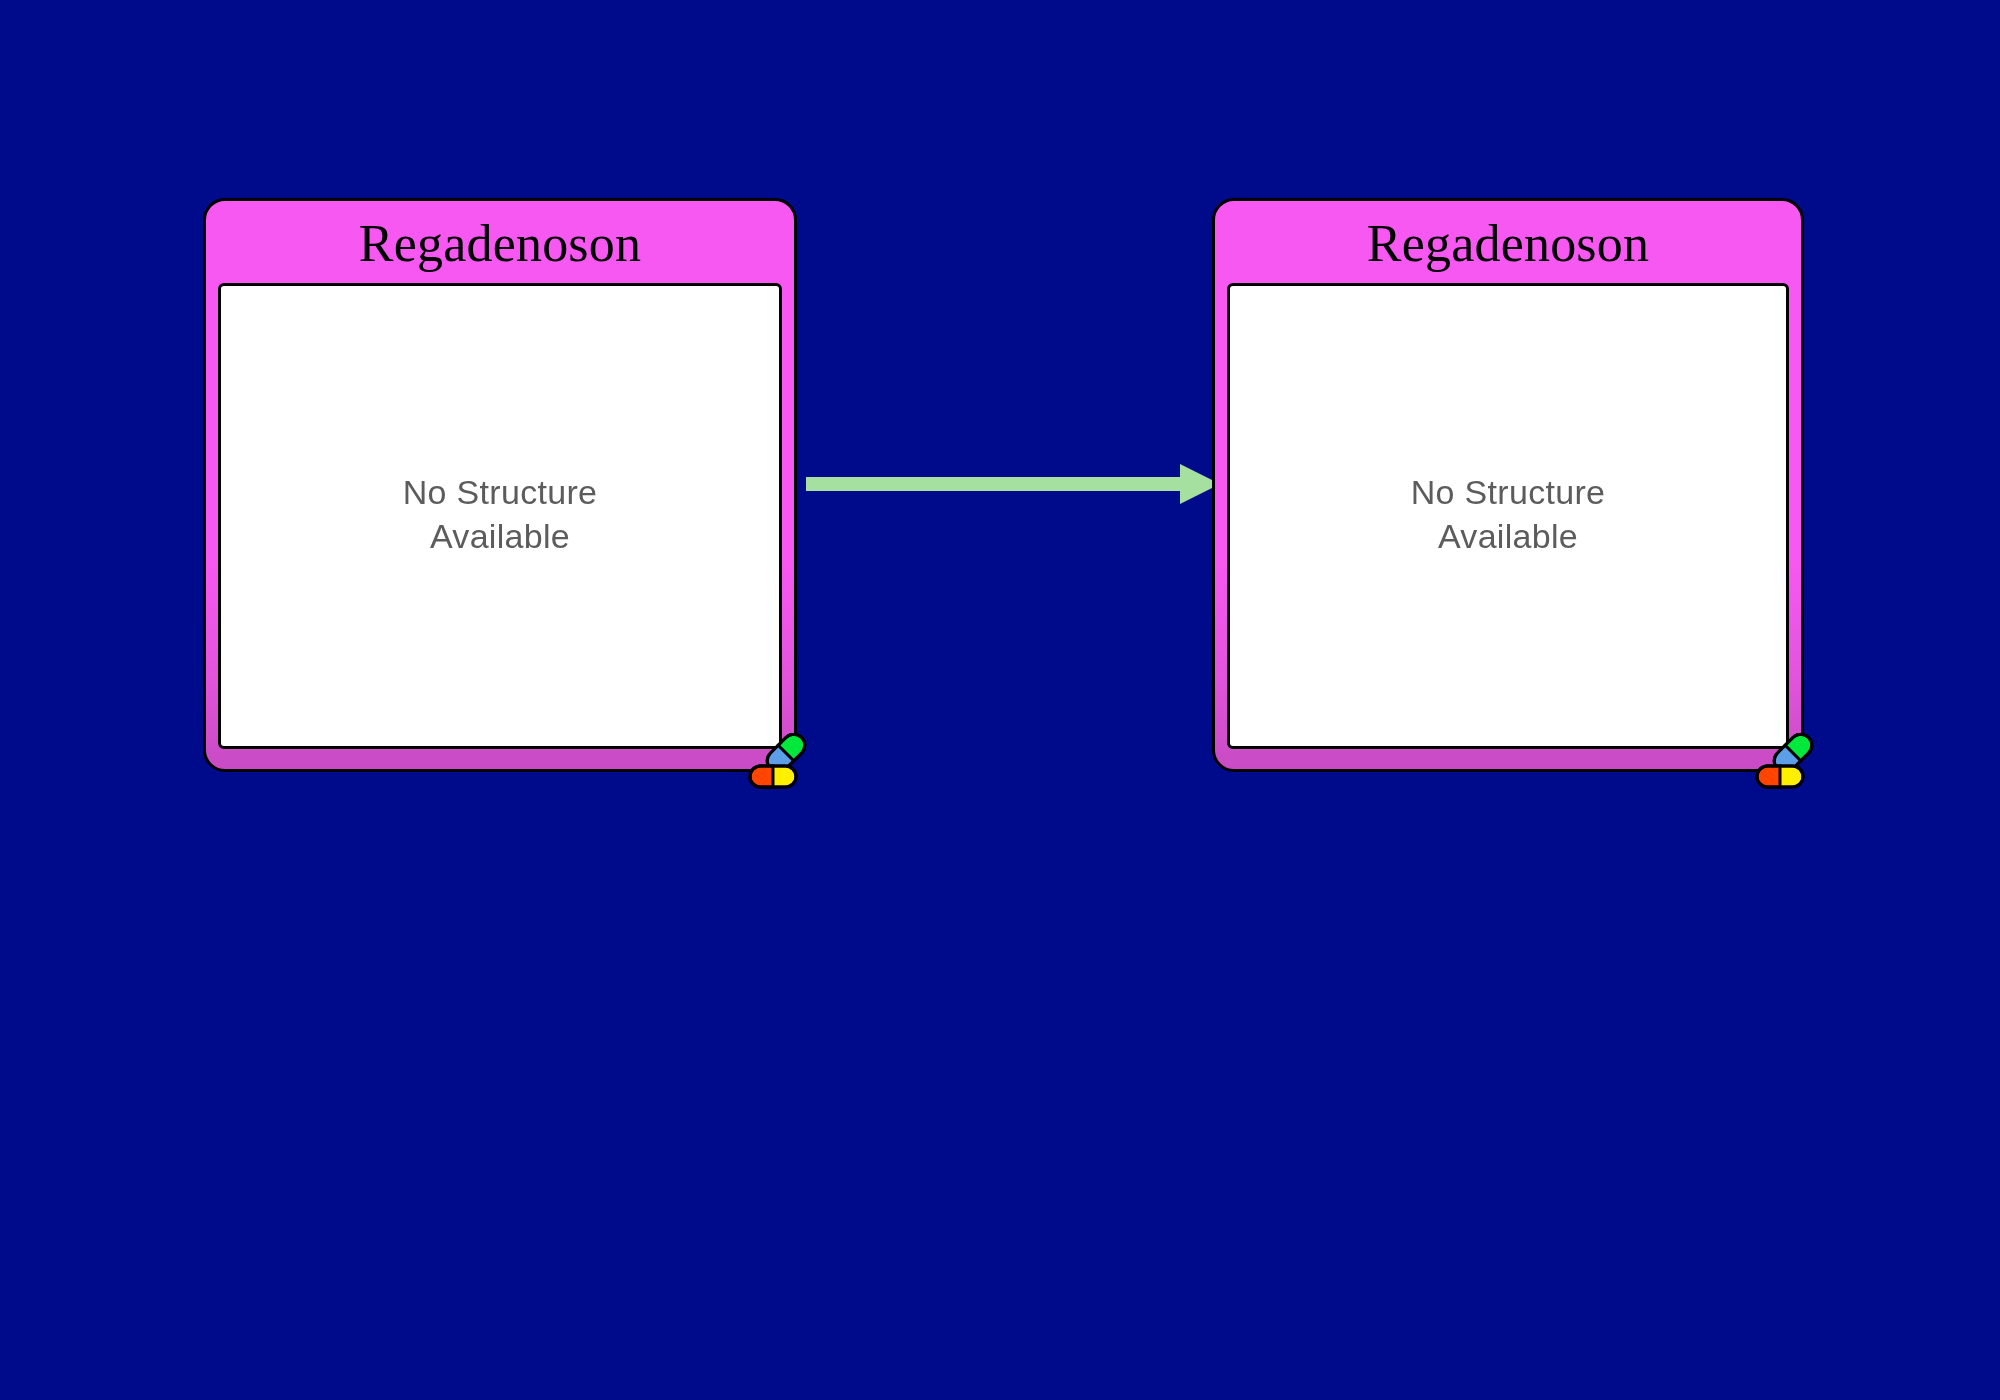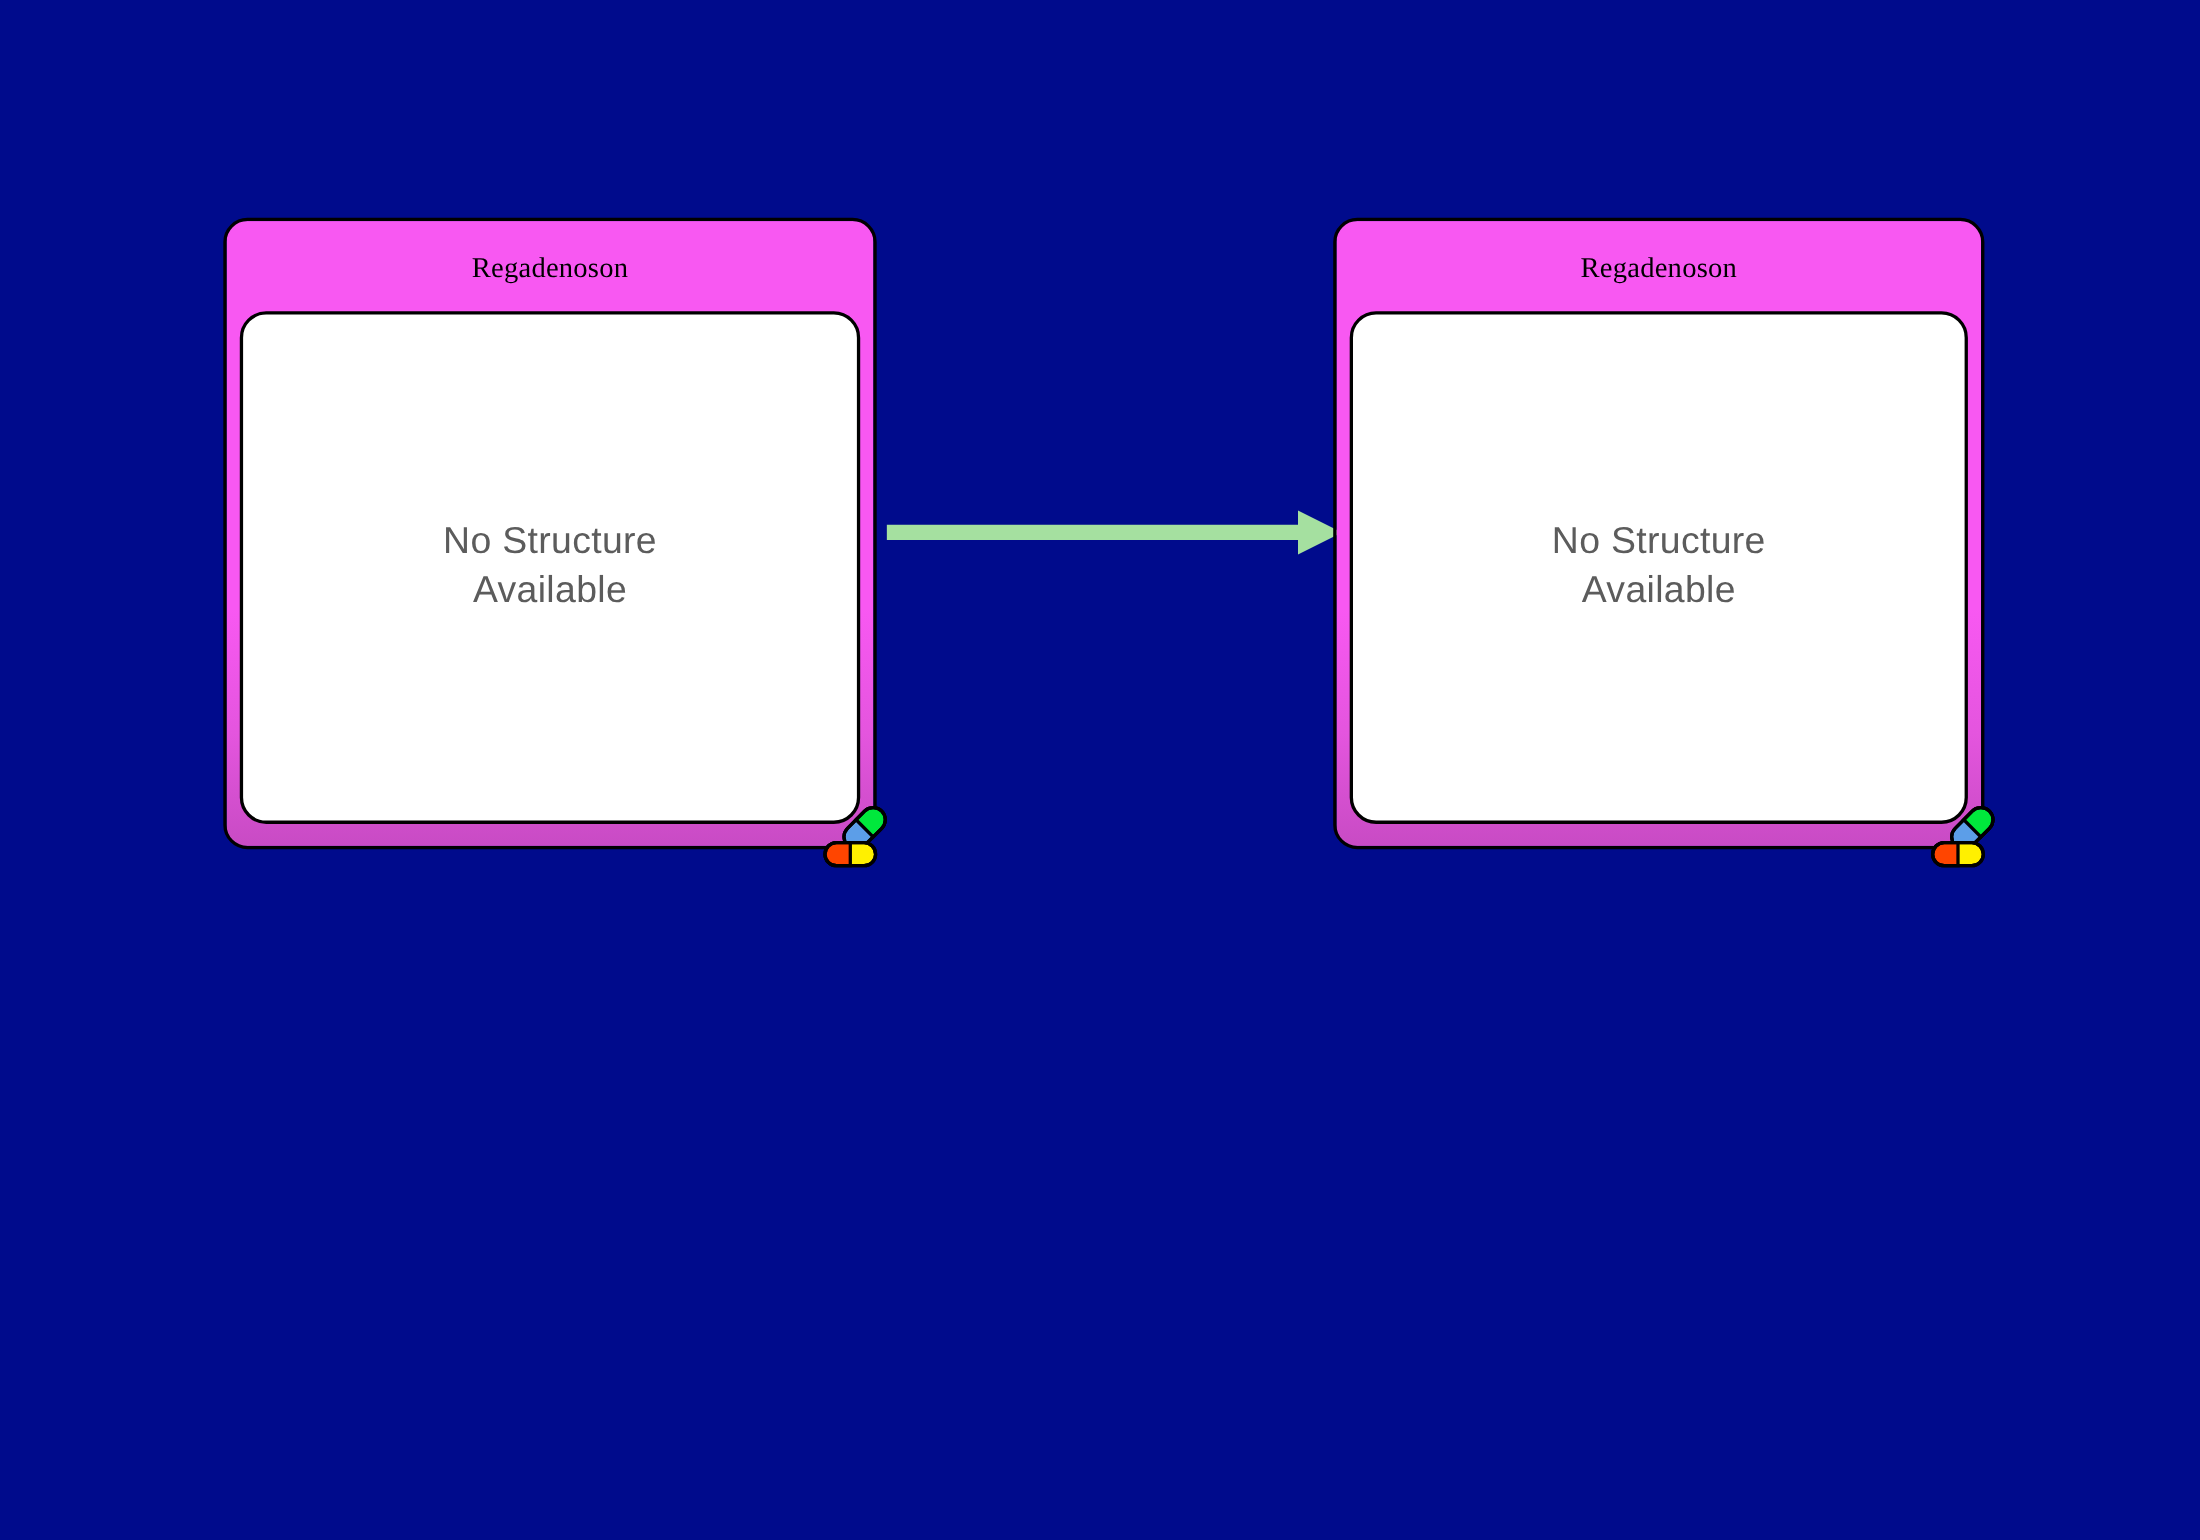--- a/index.html
+++ b/index.html
@@ -39,37 +39,37 @@
 
   .card-title {
     position: absolute;
     left: 0;
     right: 0;
     top: 14px;
     height: 58px;
     line-height: 58px;
     text-align: center;
     font-family: "Liberation Serif", "DejaVu Serif", serif;
-    font-size: 26px;
+    font-size: 52px;
     font-weight: 400;
     color: #000000;
     letter-spacing: 0.2px;
     white-space: nowrap;
     overflow: hidden;
   }
 
   .card-body {
     position: absolute;
     left: 12px;
     right: 12px;
     top: 82px;
     bottom: 20px;
     background: #FFFFFF;
     border: 3px solid #000000;
-    border-radius: 24px;
+    border-radius: 6px;
     overflow: hidden;
     padding-left: 32px;
   }
 
   .placeholder {
     position: absolute;
     left: 0;
     right: 0;
     top: 50%;
     transform: translateY(-52%);

